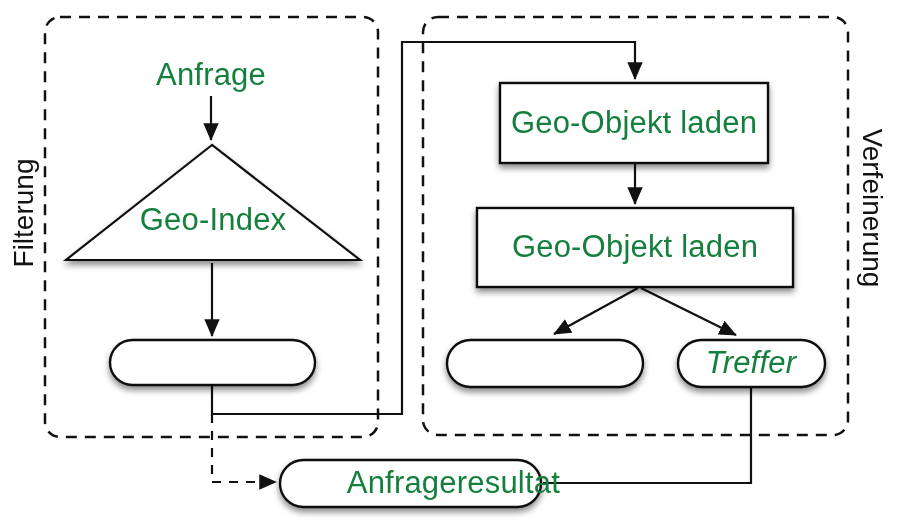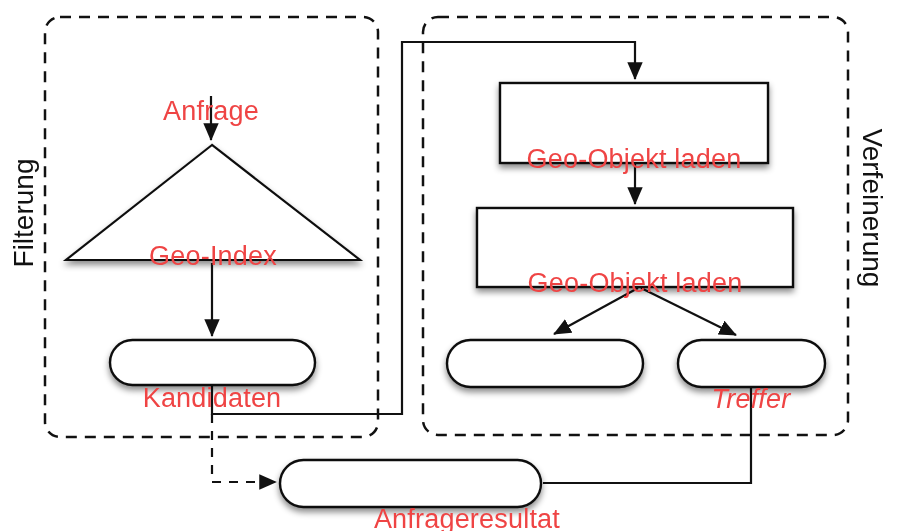--- a/index.html
+++ b/index.html
@@ -8,26 +8,25 @@
     width:901px;height:531px;
     background:#ffffff;
     font-family:"Liberation Sans", sans-serif;
     color:#111111;
     overflow:hidden;
   }
   svg{position:absolute;left:0;top:0;}
   .lbl{
     position:absolute;
     text-align:center;
-    font-size:27px;
+    font-size:31px;
     line-height:30px;
     white-space:nowrap;
-    color:#ef4444;
+    color:#15803d;
     letter-spacing:0.2px;
-    margin-top:36px;
   }
   .side-lbl{
     position:absolute;
     text-align:center;
     font-size:28px;
     line-height:30px;
     white-space:nowrap;
     color:#111111;
   }
   .rot-ccw{transform:rotate(-90deg);}
@@ -70,19 +69,18 @@
     <rect x="447" y="340" width="196" height="47" rx="23.5" fill="#ffffff" stroke="#111111" stroke-width="2.4" filter="url(#ds)"></rect>
     <rect x="678" y="340" width="147" height="47" rx="23.5" fill="#ffffff" stroke="#111111" stroke-width="2.4" filter="url(#ds)"></rect>
     <rect x="280" y="460" width="261" height="47" rx="23.5" fill="#ffffff" stroke="#111111" stroke-width="2.4" filter="url(#ds)"></rect>
   </svg>
 
   <div class="side-lbl rot-ccw" style="left:-41px; top:198px; width:130px;">Filterung</div>
   <div class="side-lbl rot-cw" style="left:777px; top:193px; width:190px;">Verfeinerung</div>
 
   <div class="lbl" style="left:61px; top:60px; width:300px;">Anfrage</div>
   <div class="lbl" style="left:63px; top:205px; width:300px;">Geo-Index</div>
-  <div class="lbl" style="left:62px; top:347px; width:300px;">Kandidaten</div>
   <div class="lbl" style="left:484px; top:108px; width:300px;">Geo-Objekt laden</div>
   <div class="lbl" style="left:485px; top:232px; width:300px;">Geo-Objekt laden</div>
   <div class="lbl" style="left:601px; top:348px; width:300px;font-style:italic;">Treffer</div>
   <div class="lbl" style="left:260px; top:468px; width:300px;text-align:right;">Anfrageresultat</div>
 
 </div>
 
 </body></html>

